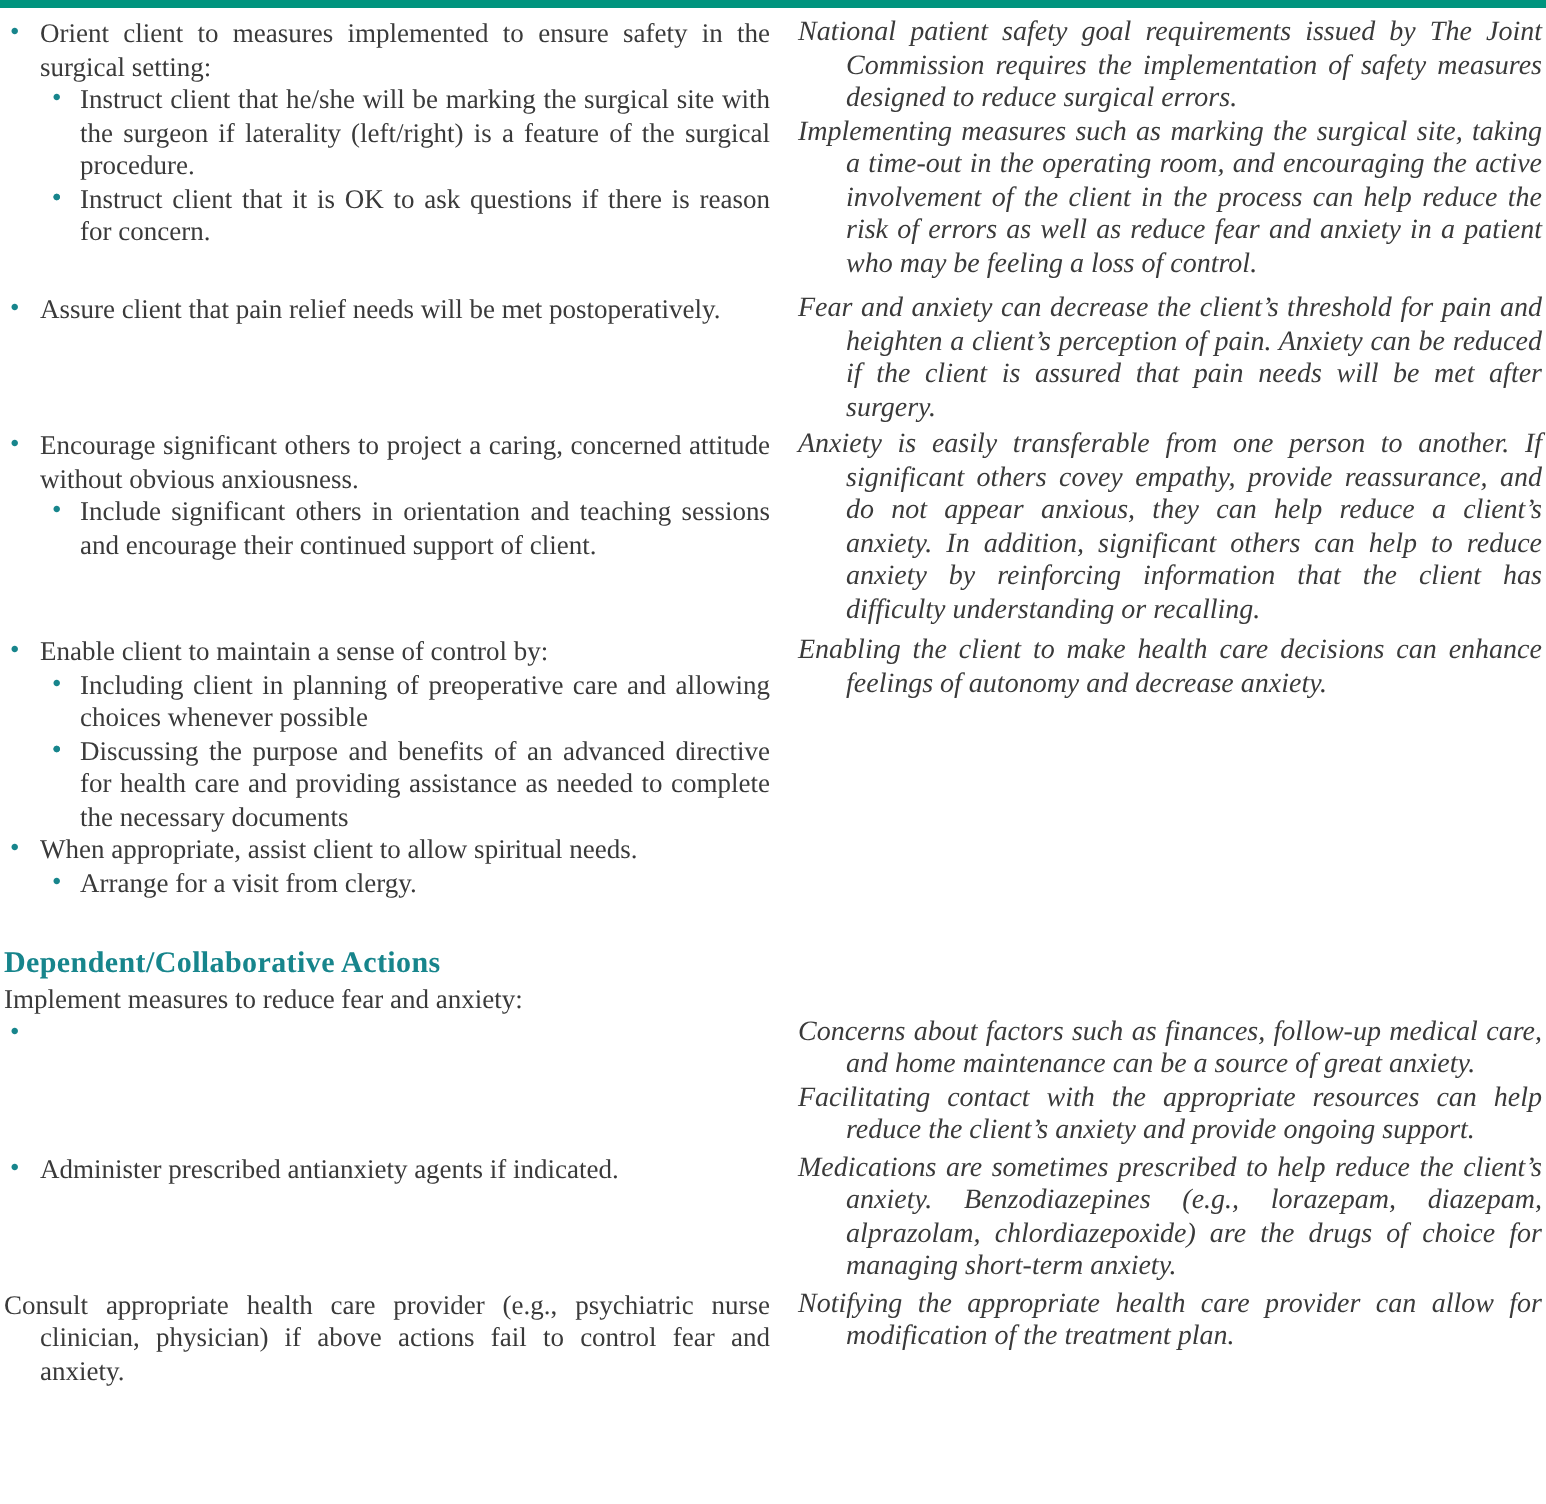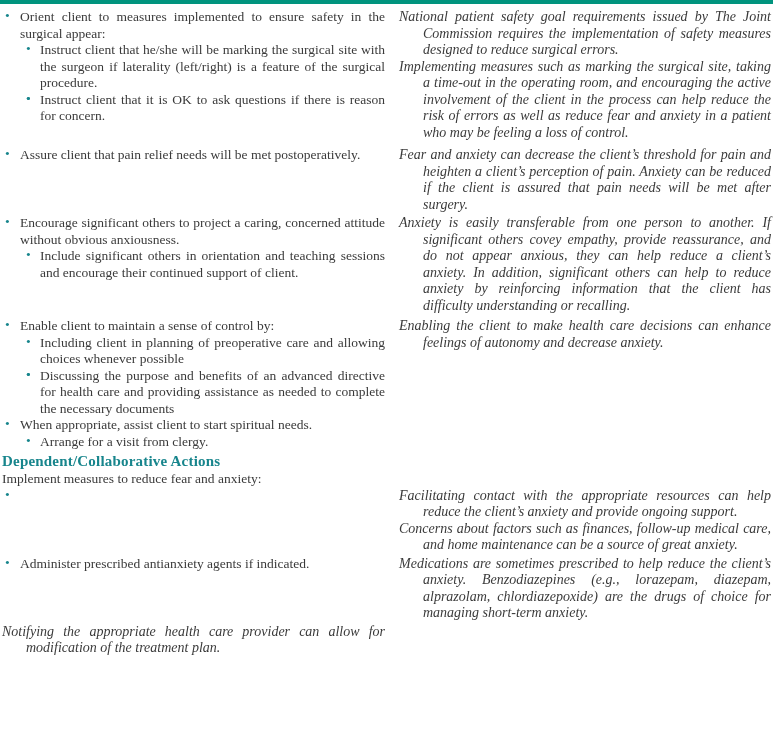--- a/index.html
+++ b/index.html
@@ -46,21 +46,21 @@
     font-style:italic;
   }
 </style>
 </head>
 <body>
 
 <div class="topbar"></div>
 <div class="content" id="rows">
     <div class="row">
       <div class="cell left">
-        <div class="b1"><span class="mk">•</span><span>Orient client to measures implemented to ensure safety in the surgical appear:</span></div>
+        <div class="b1"><span class="mk">•</span><span>Orient client to measures implemented to ensure safety in the surgical setting:</span></div>
         <div class="b2"><span class="mk">•</span><span>Instruct client that he/she will be marking the surgical site with the surgeon if laterality (left/right) is a feature of the surgical procedure.</span></div>
         <div class="b2"><span class="mk">•</span></div>
         <div class="b2"><span class="mk">•</span><span>Instruct client that it is OK to ask questions if there is reason for concern.</span></div>
       </div>
       <div class="cell right">
         <p class="rat">National patient safety goal requirements issued by The Joint Commission requires the implementation of safety measures designed to reduce surgical errors.</p>
         <p class="rat">Implementing measures such as marking the surgical site, taking a time-out in the operating room, and encouraging the active involvement of the client in the process can help reduce the risk of errors as well as reduce fear and anxiety in a patient who may be feeling a loss of control.</p>
       </div>
     </div>
     <div class="row" style="margin-top: 6px;">
@@ -86,46 +86,49 @@
         <div class="b2"><span class="mk">•</span><span>Including client in planning of preoperative care and allowing choices whenever possible</span></div>
         <div class="b2"><span class="mk">•</span></div>
         <div class="b2"><span class="mk">•</span><span>Discussing the purpose and benefits of an advanced directive for health care and providing assistance as needed to complete the necessary documents</span></div>
       </div>
       <div class="cell right">
         <p class="rat">Enabling the client to make health care decisions can enhance feelings of autonomy and decrease anxiety.</p>
       </div>
     </div>
     <div class="row">
       <div class="cell left">
-        <div class="b1"><span class="mk">•</span><span>When appropriate, assist client to start spiritual needs.</span></div>
+        <div class="b1"><span class="mk">•</span><span>When appropriate, assist client to allow spiritual needs.</span></div>
         <div class="b2"><span class="mk">•</span><span>Arrange for a visit from clergy.</span></div>
       </div>
     </div>
-    <div class="row" style="margin-top: 2px;">
+    <div class="row" style="margin-top: 23px;">
       <div class="cell left">
         <div class="heading">Dependent/Collaborative Actions</div>
         <p class="intro">Implement measures to reduce fear and anxiety:</p>
       </div>
       <div class="cell right"></div>
     </div>
     <div class="row">
       <div class="cell left">
         <div class="b1"><span class="mk">•</span></div>
       </div>
       <div class="cell right">
+        <p class="rat">Concerns about factors such as finances, follow-up medical care, and home maintenance can be a source of great anxiety.</p>
         <p class="rat">Facilitating contact with the appropriate resources can help reduce the client’s anxiety and provide ongoing support.</p>
-        <p class="rat">Concerns about factors such as finances, follow-up medical care, and home maintenance can be a source of great anxiety.</p>
       </div>
     </div>
     <div class="row" style="margin-top: 2px;">
       <div class="cell left">
         <div class="b1"><span class="mk">•</span><span>Administer prescribed antianxiety agents if indicated.</span></div>
       </div>
       <div class="cell right">
         <p class="rat">Medications are sometimes prescribed to help reduce the client’s anxiety. Benzodiazepines (e.g., lorazepam, diazepam, alprazolam, chlordiazepoxide) are the drugs of choice for managing short-term anxiety.</p>
       </div>
     </div>
     <div class="row" style="margin-top: 2px;">
+      <div class="cell left">
+        <p class="hang">Consult appropriate health care provider (e.g., psychiatric nurse clinician, physician) if above actions fail to control fear and anxiety.</p>
+      </div>
       <div class="cell right">
         <p class="rat">Notifying the appropriate health care provider can allow for modification of the treatment plan.</p>
       </div>
     </div>
   </div>
 
 </body></html>

